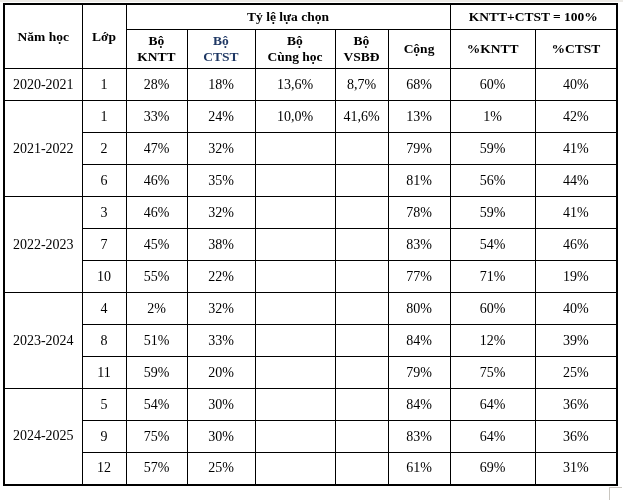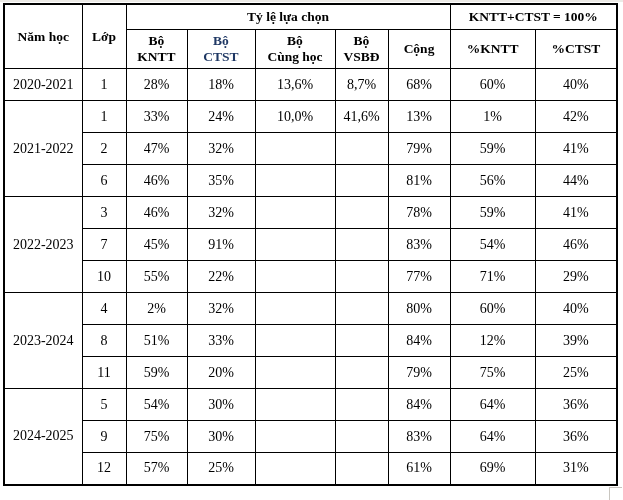--- a/index.html
+++ b/index.html
@@ -163,36 +163,36 @@
           <td>32%</td>
           <td></td>
           <td></td>
           <td>78%</td>
           <td>59%</td>
           <td>41%</td>
         </tr>
         <tr class="data-row">
           <td>7</td>
           <td>45%</td>
-          <td>91%</td>
+          <td>38%</td>
           <td></td>
           <td></td>
           <td>83%</td>
           <td>54%</td>
           <td>46%</td>
         </tr>
         <tr class="data-row">
           <td>10</td>
           <td>55%</td>
           <td>22%</td>
           <td></td>
           <td></td>
           <td>77%</td>
           <td>71%</td>
-          <td>29%</td>
+          <td>19%</td>
         </tr>
         <tr class="data-row">
           <td rowspan="3">2023-2024</td>
           <td>4</td>
           <td>2%</td>
           <td>32%</td>
           <td></td>
           <td></td>
           <td>80%</td>
           <td>60%</td>

